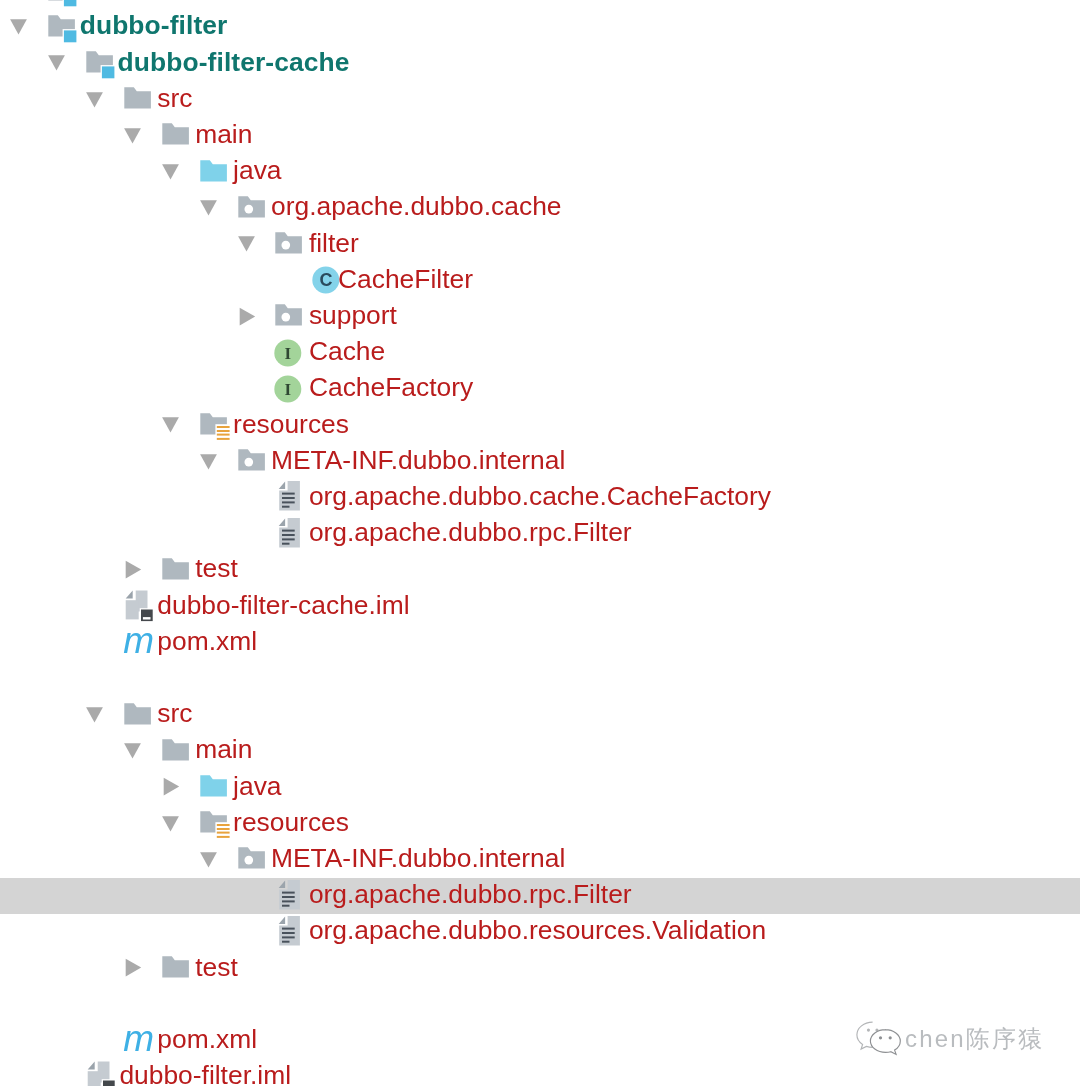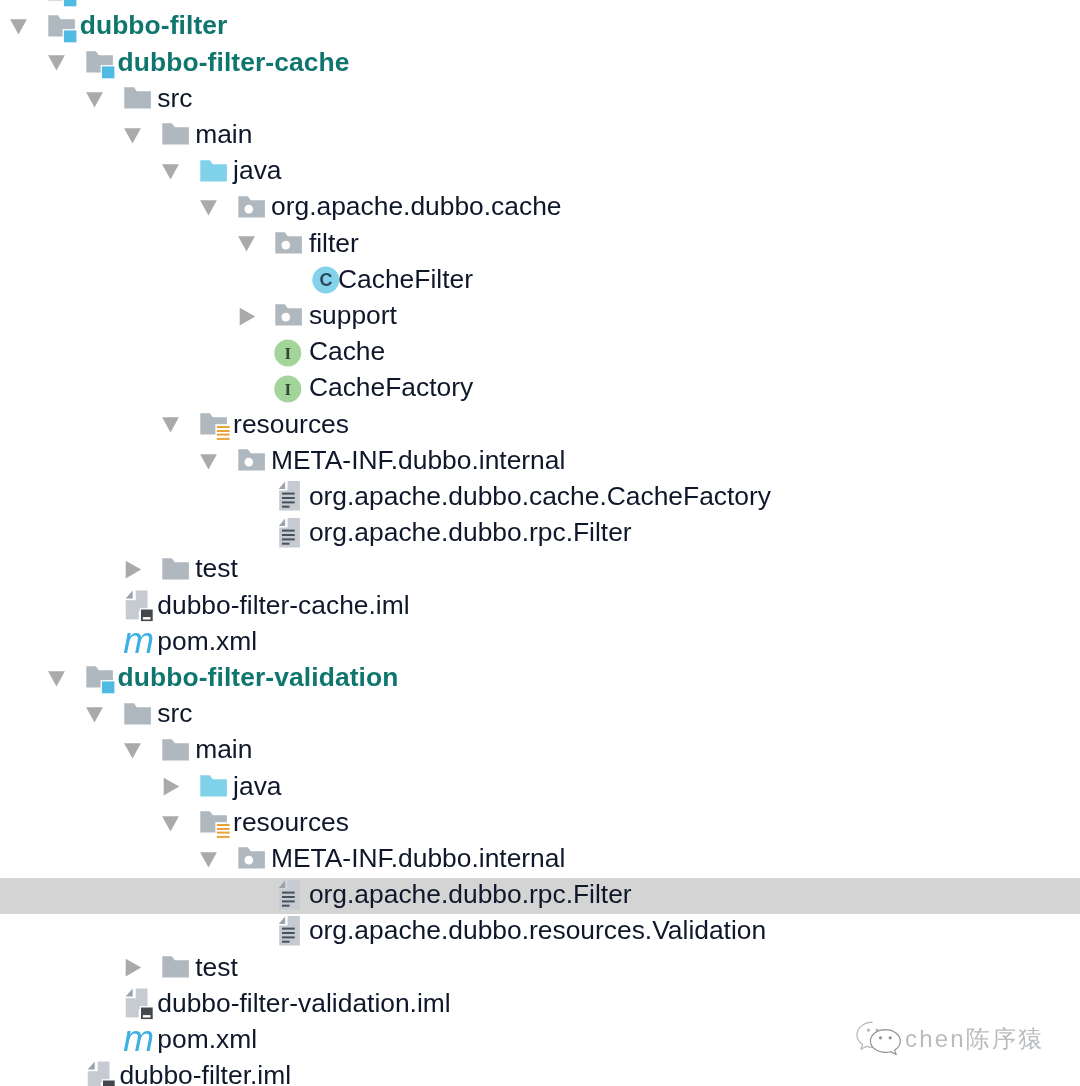--- a/index.html
+++ b/index.html
@@ -5,21 +5,21 @@
 <style>
   html,body{margin:0;padding:0;}
   body{width:1080px;height:1086px;background:#ffffff;
        font-family:"Liberation Sans",sans-serif;overflow:hidden;position:relative;}
   #tree{position:absolute;left:0;top:0;width:1080px;height:1086px;}
   .row{position:absolute;left:0;width:1080px;height:36.2px;white-space:nowrap;}
   .row.sel{background:#d4d4d4;}
   .arrow{position:absolute;width:20px;height:20px;}
   .icon{position:absolute;width:34px;height:34px;}
   .label{position:absolute;top:50%;transform:translateY(-50%);margin-top:-1.3px;
-         font-size:26.4px;line-height:32px;color:#0f172a;}
+         font-size:26.4px;line-height:32px;color:#b91c1c;}
   .label.bold{font-weight:bold;color:#0f766e;margin-left:-1.8px;letter-spacing:0.1px;}
   #watermark{position:absolute;left:854px;top:1015px;width:210px;height:44px;text-decoration:underline;}
   #wm-logo{position:absolute;left:0;top:5px;}
   #wm-text{position:absolute;left:51px;top:8px;font-size:24px;color:#b9bcbf;
            font-family:"Liberation Sans",sans-serif;letter-spacing:2.2px;white-space:nowrap;}
 </style>
 </head>
 <body>
 
 <div id="tree">
@@ -202,31 +202,20 @@
           <rect x="22.9" y="28.1" width="7.6" height="2.4" fill="#ffffff"></rect>
         </svg></div>
       <div class="label" style="left:157.3px">dubbo-filter-cache.iml</div>
     </div>
     <div class="row" style="top: 624.1px;">
       <div class="icon" style="left:119.8px;top:1.1000000000000227px"><svg width="34" height="34" viewBox="0 0 34 34">
           <text x="3.3" y="28" font-size="37" fill="#3eb0e5" font-style="italic" font-family="Liberation Sans,sans-serif">m</text>
         </svg></div>
       <div class="label" style="left:157.3px">pom.xml</div>
     </div>
-    <div class="row" style="top: 660.3px;">
-      <div class="arrow" style="left:47.2px;top:8.600000000000023px"><svg width="20" height="20" viewBox="0 0 20 20">
-          <path d="M1.1 2.3 L17.9 2.3 L9.5 17.6 Z" fill="#aaaaaa"></path>
-        </svg></div>
-      <div class="icon" style="left:81.9px;top:1.1000000000000227px"><svg width="34" height="34" viewBox="0 0 34 34">
-          <path d="M4.3 5.2 H13.8 L16.8 9.3 H30.9 V26.6 H4.3 Z" fill="#afb8bf"></path>
-          <rect x="18.6" y="19.1" width="15.1" height="14.6" fill="#ffffff"></rect>
-          <rect x="19.9" y="20.4" width="12.5" height="11.9" fill="#4fbae2"></rect>
-        </svg></div>
-      <div class="label bold" style="left:119.4px">dubbo-filter-validation</div>
-    </div>
     <div class="row" style="top: 696.5px;">
       <div class="arrow" style="left:85.1px;top:8.600000000000023px"><svg width="20" height="20" viewBox="0 0 20 20">
           <path d="M1.1 2.3 L17.9 2.3 L9.5 17.6 Z" fill="#aaaaaa"></path>
         </svg></div>
       <div class="icon" style="left:119.8px;top:1.1000000000000227px"><svg width="34" height="34" viewBox="0 0 34 34">
           <path d="M4.3 5.2 H13.8 L16.8 9.3 H30.9 V26.6 H4.3 Z" fill="#afb8bf"></path>
         </svg></div>
       <div class="label" style="left:157.3px">src</div>
     </div>
     <div class="row" style="top: 732.7px;">
@@ -300,31 +289,20 @@
       <div class="label" style="left:308.9px">org.apache.dubbo.resources.Validation</div>
     </div>
     <div class="row" style="top: 949.9px;">
       <div class="arrow" style="left:122.99999999999999px;top:8.600000000000023px"><svg width="20" height="20" viewBox="0 0 20 20">
           <path d="M2.7 0.8 L18.2 9.6 L2.7 18.5 Z" fill="#aaaaaa"></path>
         </svg></div>
       <div class="icon" style="left:157.7px;top:1.1000000000000227px"><svg width="34" height="34" viewBox="0 0 34 34">
           <path d="M4.3 5.2 H13.8 L16.8 9.3 H30.9 V26.6 H4.3 Z" fill="#afb8bf"></path>
         </svg></div>
       <div class="label" style="left:195.2px">test</div>
-    </div>
-    <div class="row" style="top: 986.1px;">
-      <div class="icon" style="left:119.8px;top:1.1000000000000227px"><svg width="34" height="34" viewBox="0 0 34 34">
-          <path d="M15.7 1.5 H27.5 V22.5 H15.7 Z" fill="#c5cbd1"></path>
-          <path d="M5.7 11.2 H18.7 V30.4 H5.7 Z" fill="#c5cbd1"></path>
-          <path d="M12.7 1.5 V9.6 H5.7 Z" fill="#9aa3ab"></path>
-          <rect x="19.7" y="19.2" width="14.3" height="14.3" fill="#ffffff"></rect>
-          <rect x="21.0" y="20.5" width="11.7" height="11.6" fill="#44484c"></rect>
-          <rect x="22.9" y="28.1" width="7.6" height="2.4" fill="#ffffff"></rect>
-        </svg></div>
-      <div class="label" style="left:157.3px">dubbo-filter-validation.iml</div>
     </div>
     <div class="row" style="top: 1022.3px;">
       <div class="icon" style="left:119.8px;top:1.099999999999909px"><svg width="34" height="34" viewBox="0 0 34 34">
           <text x="3.3" y="28" font-size="37" fill="#3eb0e5" font-style="italic" font-family="Liberation Sans,sans-serif">m</text>
         </svg></div>
       <div class="label" style="left:157.3px">pom.xml</div>
     </div>
     <div class="row" style="top: 1058.5px;">
       <div class="icon" style="left:81.9px;top:1.099999999999909px"><svg width="34" height="34" viewBox="0 0 34 34">
           <path d="M15.7 1.5 H27.5 V22.5 H15.7 Z" fill="#c5cbd1"></path>

